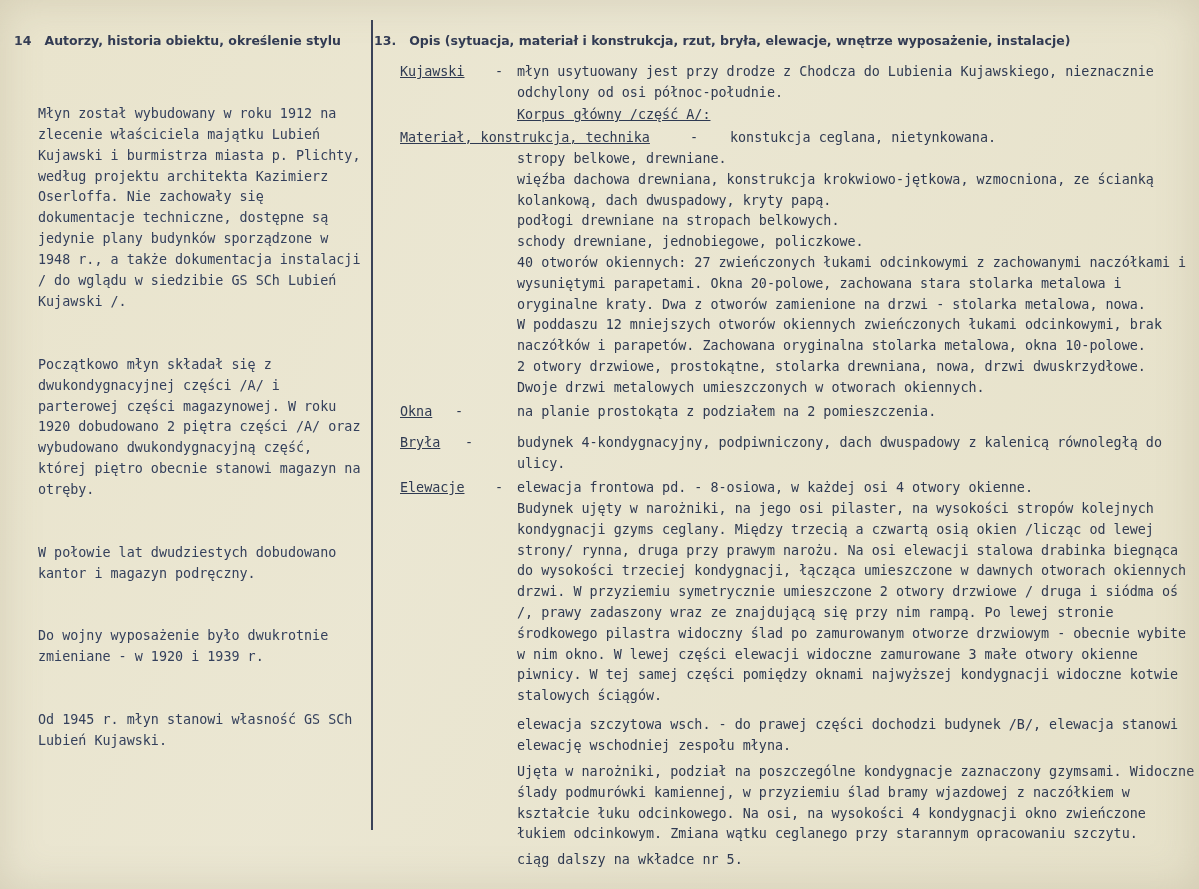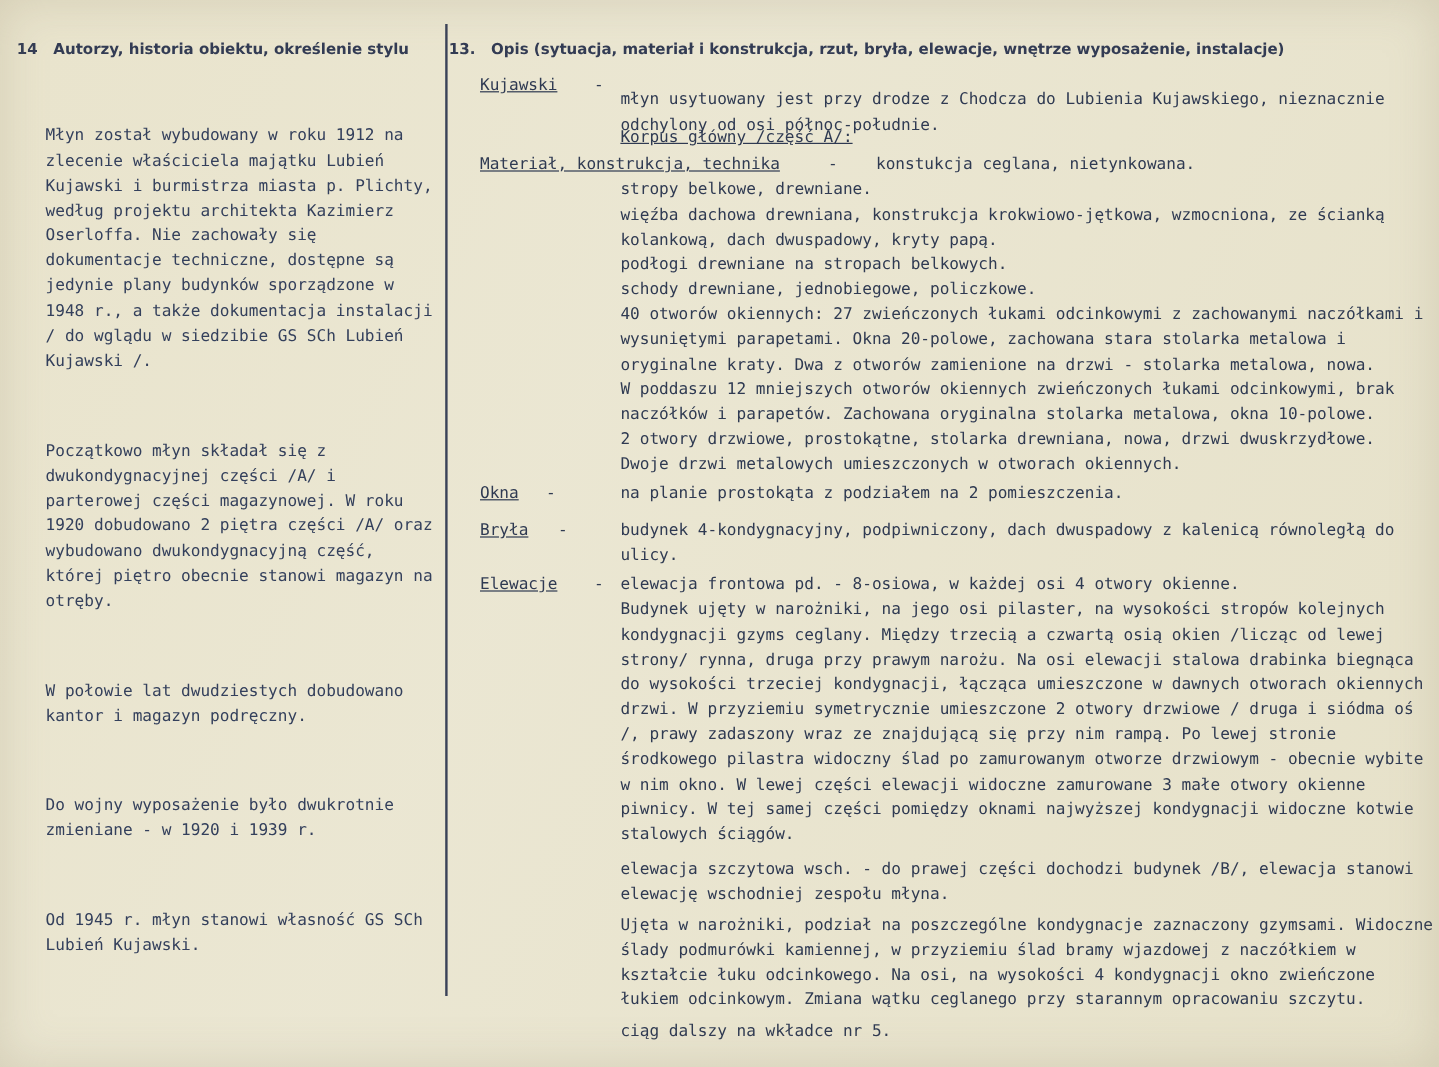--- a/index.html
+++ b/index.html
@@ -83,21 +83,21 @@
     top: 62px;
     width: 330px;
     font-size: 13.4px;
     line-height: 20.9px;
   }
   .left-para {
     margin: 0 0 0 0;
     white-space: pre-wrap;
   }
   .left-para + .left-para {
-    margin-top: 12px;
+    margin-top: 0px;
   }
   .label-u {
     text-decoration: underline;
     white-space: nowrap;
     font-size: 13.4px;
     line-height: 20.8px;
   }
   .r-text {
     white-space: pre-wrap;
     font-size: 13.4px;
@@ -145,21 +145,21 @@
   </div>
 
   <div class="col-right">
     <div class="hdr hdr-right" style="left:2px;">
       <span class="hdr-num">13.</span>
       &nbsp;&nbsp;<span>Opis (sytuacja, materiał i konstrukcja, rzut, bryła, elewacje, wnętrze wyposażenie, instalacje)</span>
     </div>
 
     <div class="label-pos label-u" style="left:28px; top:62px;">Kujawski</div>
     <div class="dash" style="left:123px; top:62px;">-</div>
-    <div class="r-text" style="position:absolute; left:145px; top:62px; width:672px;margin-top:12px;">młyn usytuowany jest przy drodze z Chodcza do Lubienia Kujawskiego, nieznacznie odchylony od osi północ-południe.</div>
+    <div class="r-text" style="position:absolute; left:145px; top:62px; width:672px;">młyn usytuowany jest przy drodze z Chodcza do Lubienia Kujawskiego, nieznacznie odchylony od osi północ-południe.</div>
 
     <div class="label-pos label-u" style="left:145px; top:105px;">Korpus główny /część A/:</div>
 
     <div class="label-pos label-u" style="left:28px; top:128px;">Materiał, konstrukcja, technika</div>
     <div class="dash" style="left:318px; top:128px;">-</div>
     <div class="r-text" style="position:absolute; left:358px; top:128px;">konstukcja ceglana, nietynkowana.</div>
 
     <div style="position:absolute; left:145px; top:149px; width:672px;">
       <div class="r-text">stropy belkowe, drewniane.</div>
       <div class="r-text">więźba dachowa drewniana, konstrukcja krokwiowo-jętkowa, wzmocniona, ze ścianką kolankową, dach dwuspadowy, kryty papą.</div>

